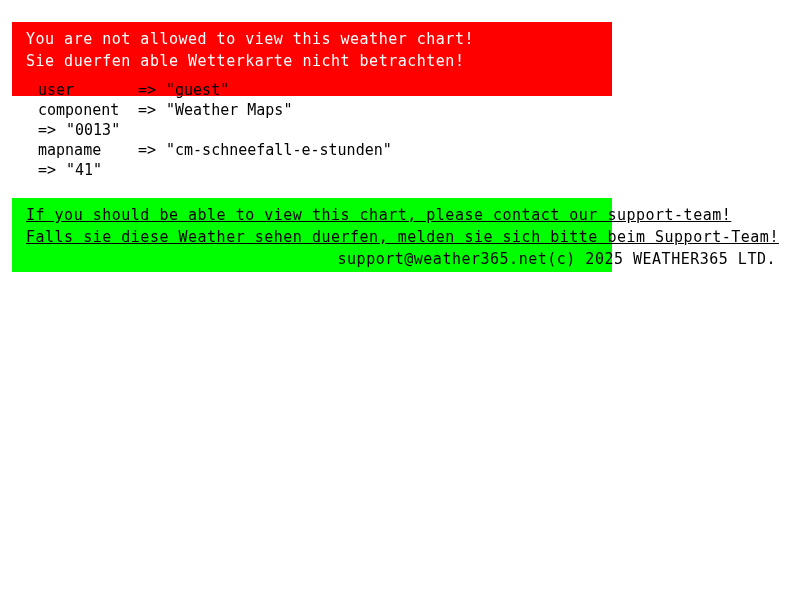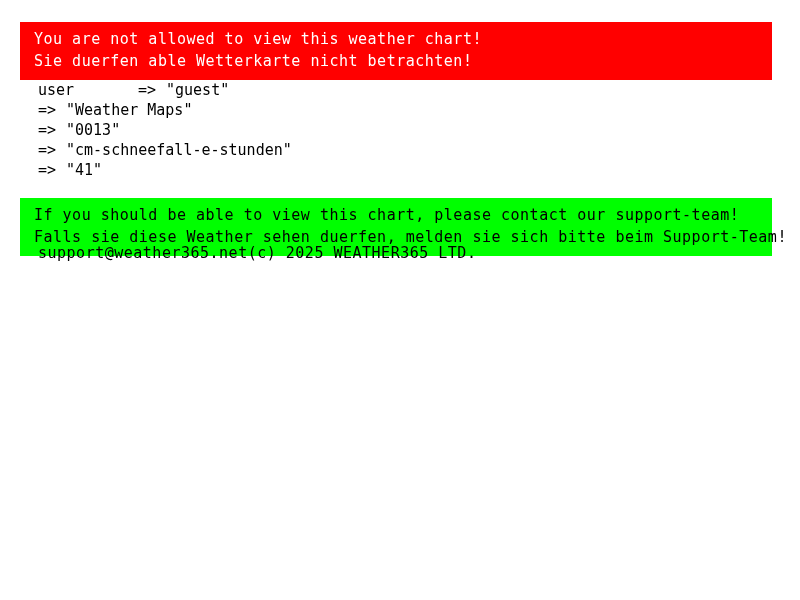--- a/index.html
+++ b/index.html
@@ -15,37 +15,38 @@
     font-size: 15px;
     color: #000000;
   }
   .page {
     position: relative;
     width: 800px;
     height: 600px;
   }
   .banner {
     position: absolute;
-    left: 20px;
-    width: 752px;
+    left: 12px;
+    width: 600px;
     box-sizing: border-box;
-    padding: 6px 14px 8px 14px;
+    padding: 6px 14px 24px 14px;
     line-height: 22px;
     font-size: 15px;
     letter-spacing: 0.5px;
   }
   .banner-error {
     top: 22px;
     background: #ff0000;
     color: #ffffff;
   }
   .banner-info {
     top: 198px;
     background: #00ff00;
     color: #000000;
+    text-decoration: underline;
   }
   .banner-line {
     white-space: pre;
   }
   .params {
     position: absolute;
     left: 38px;
     top: 80px;
     line-height: 20px;
   }
@@ -62,24 +63,24 @@
   .param-arrow {
     width: 28px;
     display: inline-block;
   }
   .param-val {
     display: inline-block;
   }
   .footer {
     position: absolute;
     left: 38px;
-    top: 244px;
+    top: 250px;
     width: 738px;
     display: flex;
-    justify-content: flex-start;
+    justify-content: flex-end;
     white-space: pre;
     letter-spacing: 0.5px;
   }
   .footer a {
     color: #000000;
     text-decoration: none;
   }
 </style>
 </head>
 <body>
@@ -93,30 +94,32 @@
 
   <div class="params">
 
     <div class="param-row">
       <span class="param-key">user</span>
       <span class="param-arrow">=&gt;</span>
       <span class="param-val">"guest"</span>
     </div>
 
     <div class="param-row">
+      <span class="param-key">component</span>
       <span class="param-arrow">=&gt;</span>
       <span class="param-val">"Weather Maps"</span>
     </div>
 
     <div class="param-row">
       <span class="param-arrow">=&gt;</span>
       <span class="param-val">"0013"</span>
     </div>
 
     <div class="param-row">
+      <span class="param-key">mapname</span>
       <span class="param-arrow">=&gt;</span>
       <span class="param-val">"cm-schneefall-e-stunden"</span>
     </div>
 
     <div class="param-row">
       <span class="param-arrow">=&gt;</span>
       <span class="param-val">"41"</span>
     </div>
 
   </div>

